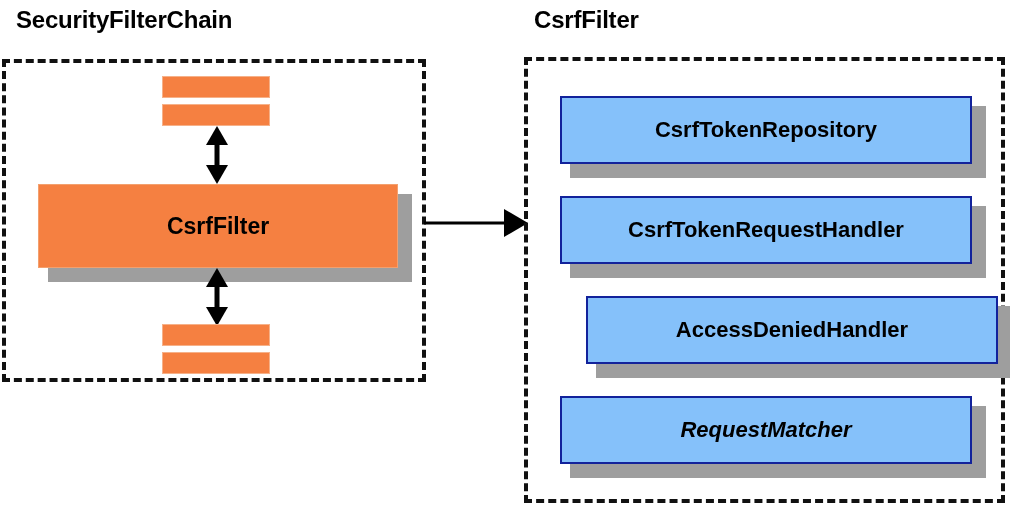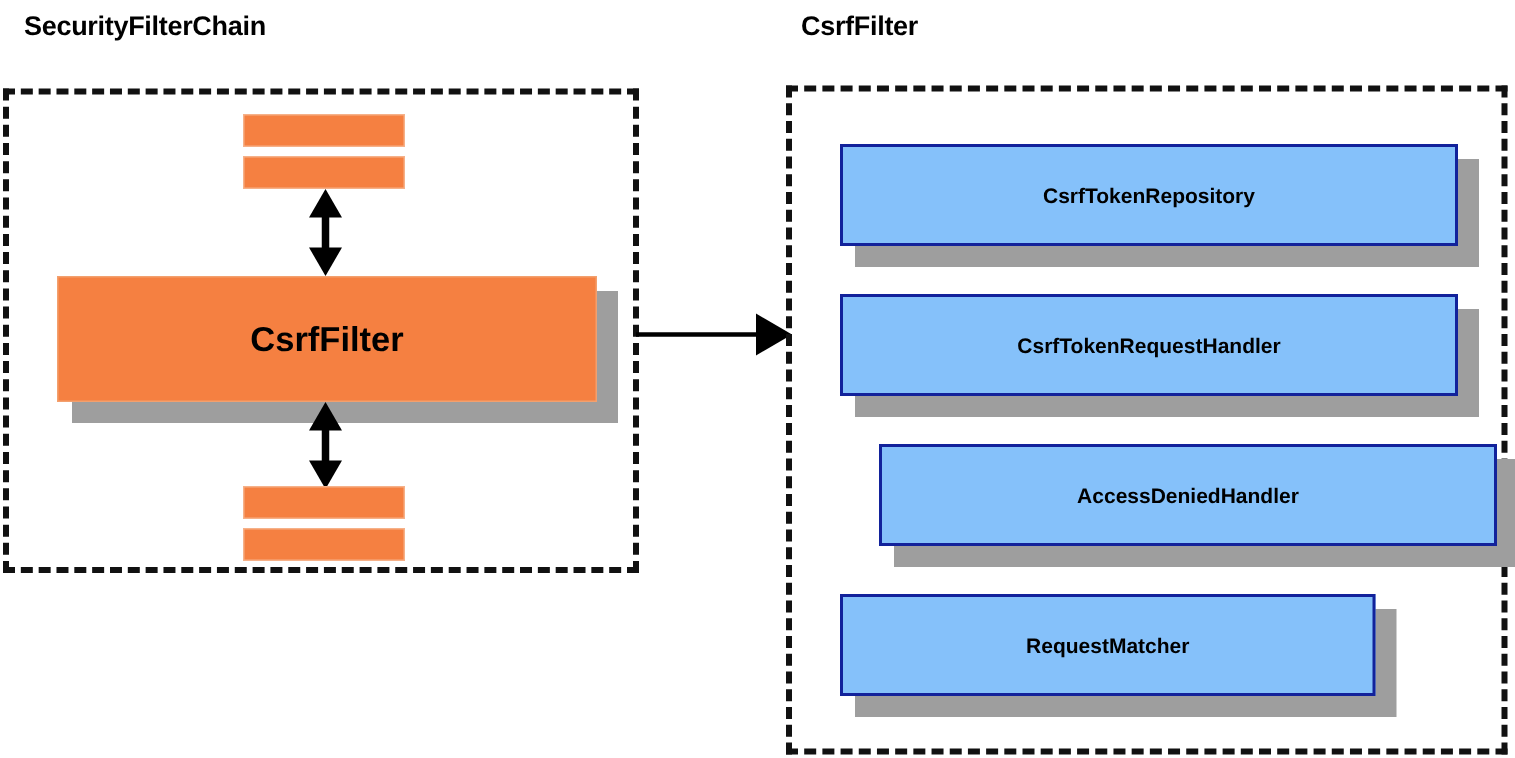--- a/index.html
+++ b/index.html
@@ -19,21 +19,21 @@
     position: absolute;
     left: 0; top: 0;
     width: 1010px;
     height: 505px;
   }
 
   
   .panel-title {
     position: absolute;
     font-weight: bold;
-    font-size: 18px;
+    font-size: 24px;
     color: #000000;
     letter-spacing: -0.2px;
     white-space: nowrap;
     line-height: 1;
   }
   #title-left  { left: 16px;  top: 8px; }
   #title-right { left: 534px; top: 8px; }
 
   
   .dashed-panel {
@@ -85,21 +85,21 @@
   
   .node-orange .face {
     background: #f58041;
     border: 1px solid #f3a06e;
     font-size: 23px;
   }
   
   .node-blue .face {
     background: #85c1fa;
     border: 2px solid #12229b;
-    font-size: 14px;
+    font-size: 22px;
   }
 
   
   .bar {
     position: absolute;
     background: #f58041;
     border: 1px solid #f6b189;
     box-sizing: border-box;
   }
 
@@ -162,19 +162,19 @@
     <div class="shadow-near"></div>
     <div class="face">CsrfTokenRequestHandler</div>
   </div>
 
   <div class="node node-blue" style="left:560px; top:296px; width:412px; height:68px;margin-left:26px;">
     <div class="shadow-far"></div>
     <div class="shadow-near"></div>
     <div class="face">AccessDeniedHandler</div>
   </div>
 
-  <div class="node node-blue" style="left:560px; top:396px; width:357px; height:68px;">
+  <div class="node node-blue" style="left:560px; top:396px; width:412px; height:68px;font-style:italic;">
     <div class="shadow-far"></div>
     <div class="shadow-near"></div>
     <div class="face">RequestMatcher</div>
   </div>
 
 </div>
 
 </body></html>

